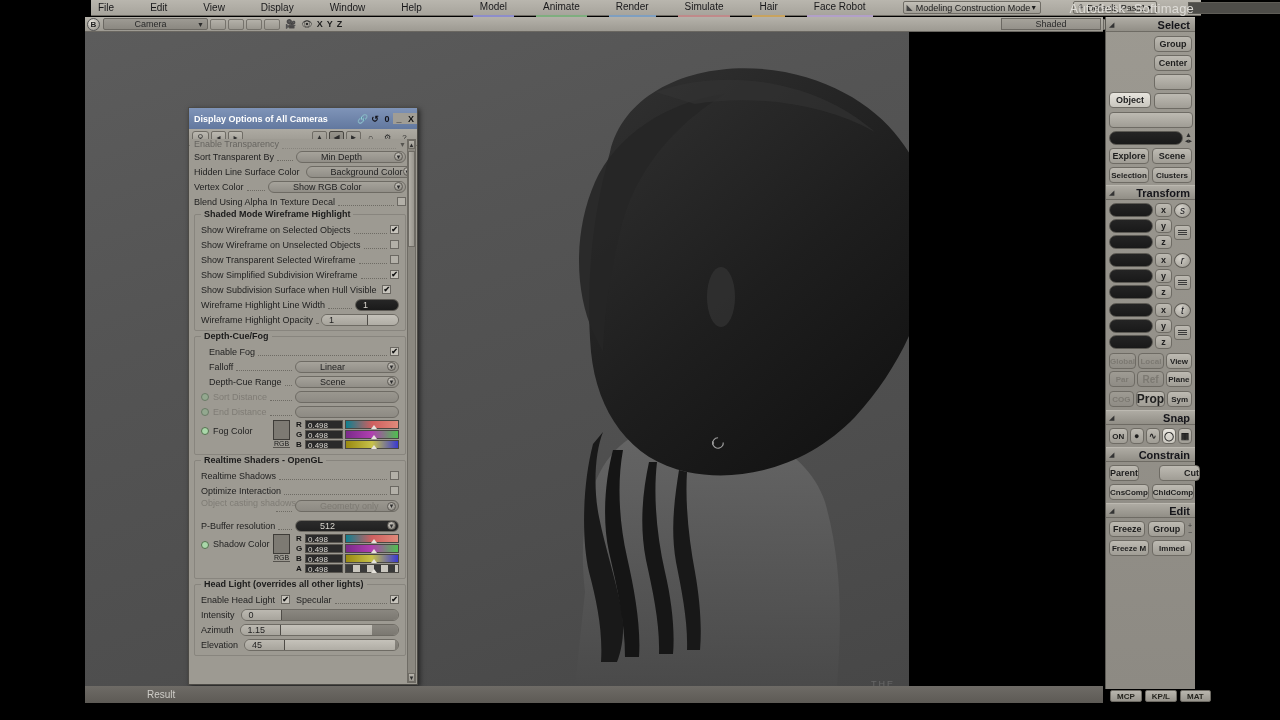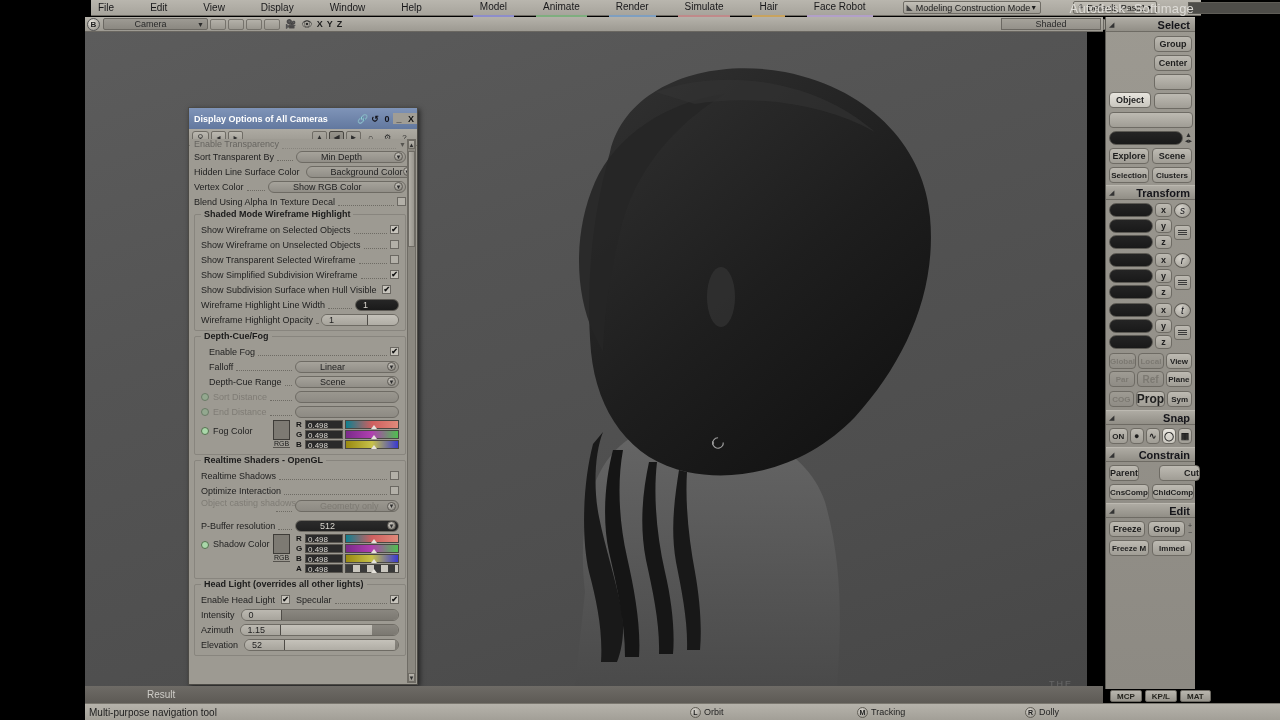--- a/index.html
+++ b/index.html
@@ -53,21 +53,21 @@
   .vicon { margin-left:5px; font-size:9px; color:#222; }
   .axlbl { font-size:9px; font-weight:bold; color:#1d1d1d; margin-left:4px; }
   #shadedbox { position:absolute; right:2px; top:1px; width:100px; height:12px;
                background:linear-gradient(#a5a29a,#94918a); border:1px solid #6b6862;
                display:flex; align-items:center; justify-content:center;
                font-size:9px; color:#2b2b2b; }
   #shadedsq { position:absolute; right:-14px; top:0; width:11px; height:11px;
               border:1px solid #6b6862; background:#a09d95; }
 
   
-  #viewport { position:absolute; left:85px; top:32px; width:1002px; height:654px;
+  #viewport { position:absolute; left:85px; top:32px; width:824px; height:654px;
               background:#575757; overflow:hidden; }
   #vpGrad { position:absolute; inset:0;
             background:linear-gradient(160deg,#5c5c5c 0%,#545454 35%,#4e4e4e 70%,#474747 100%); }
   #statusStrip { position:absolute; left:85px; top:686px; width:1018px; height:17px;
                  background:linear-gradient(#6e6b66,#5d5a55); }
   #resultLbl { position:absolute; left:147px; top:689px; font-size:10px; color:#cfcdc8; }
   #msgbar { position:absolute; left:85px; top:703px; width:1195px; height:17px;
             background:linear-gradient(#b6b3ab,#a29f97); border-top:1px solid #7a776f;
             display:flex; align-items:center; }
   #msgtext { font-size:10px; color:#1c1c1c; padding-left:4px; }
@@ -587,21 +587,21 @@
           <span class="slider" style="flex:1;">
             <span class="val" style="width:40px;">1.15</span>
             <span class="trk" style="flex:0 0 58%;"></span>
             <span class="trk dark"></span>
           </span>
         </div>
         <div class="row">
           <span class="lbl">Elevation</span>
           <span class="dots" style="flex:0;width:12px;"></span>
           <span class="slider" style="flex:1;">
-            <span class="val" style="width:40px;">52</span>
+            <span class="val" style="width:40px;">45</span>
             <span class="trk" style="flex:0 0 72%;"></span>
             <span class="trk dark"></span>
           </span>
         </div>
       </div>
     </div>
 
     <div id="scrollbar">
       <div class="sbArrow">▲</div>
       <div id="sbThumb"></div>
@@ -786,28 +786,13 @@
 
   <div id="statusStrip"></div>
   <div id="resultLbl">Result</div>
 
   <div style="position:absolute;left:1110px;top:690px;display:flex;gap:3px;">
     <div class="corner-btn">MCP</div>
     <div class="corner-btn">KP/L</div>
     <div class="corner-btn">MAT</div>
   </div>
 
-  <div id="msgbar">
-    <span id="msgtext">Multi-purpose navigation tool</span>
-    <div class="navhint" style="left:605px;">
-      <span class="navkey">L</span>
-      <span>Orbit</span>
-    </div>
-    <div class="navhint" style="left:772px;">
-      <span class="navkey">M</span>
-      <span>Tracking</span>
-    </div>
-    <div class="navhint" style="left:940px;">
-      <span class="navkey">R</span>
-      <span>Dolly</span>
-    </div>
-  </div>
 </div>
 
 </body></html>

